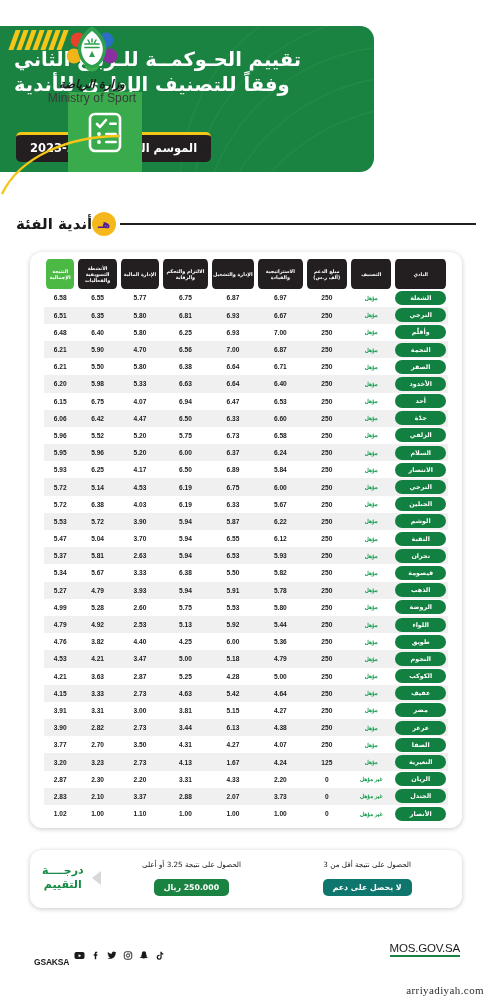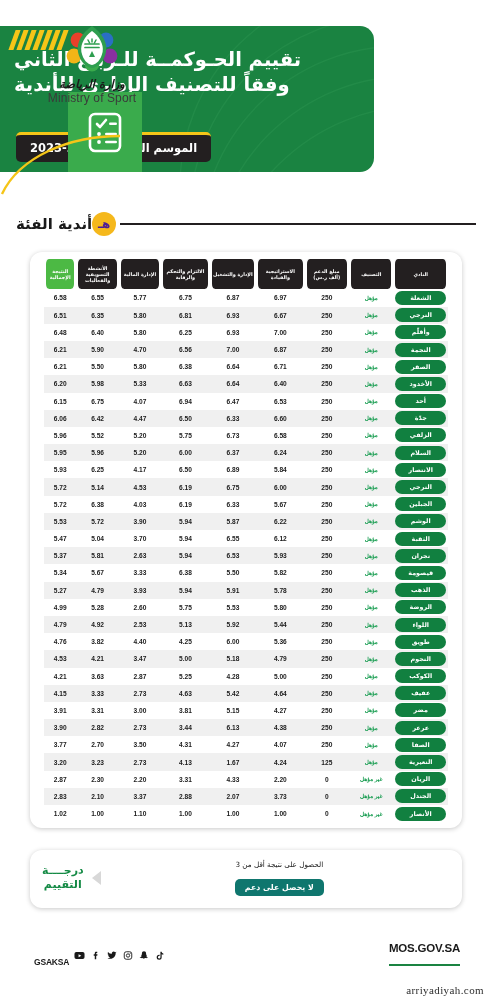--- a/index.html
+++ b/index.html
@@ -114,23 +114,23 @@
     display:inline-block; color:#fff; font-size: 7.8px; font-weight:bold;
     padding: 4px 10px; border-radius: 5px;
   }
   .chip-green { background:#1a8341; }
   .chip-red { background:#0f766e; }
 
   
   .footer { position:absolute; bottom: 24px; right: 0; left: 0; height: 36px; }
   .site {
     position:absolute; right: 32px; top: 2px;
-    font-size: 11.5px; font-weight: bold; color:#1a1a1a;
+    font-size: 11.5px; font-weight: normal; color:#1a1a1a;
     font-family:"Liberation Sans",sans-serif; letter-spacing:-0.2px;
-    border-bottom: 2.5px solid #1a8341; padding-bottom: 10px;
+    border-bottom: 2.5px solid #1a8341; padding-bottom: 1px;
   }
   .social { position:absolute; left: 34px; top: 4px; display:flex; flex-direction:row; align-items:center; gap: 5px; }
   .social .ico { width:11px; height:11px; display:flex; align-items:center; justify-content:center; color:#1a1a1a; }
   .handle { font-size: 8.5px; font-weight:bold; color:#1a1a1a; font-family:"Liberation Sans",sans-serif; letter-spacing:-0.2px;margin-top:13px; }
   .watermark {
     position:absolute; bottom: 4px; right: 8px;
     font-size: 11px; color:#2c2c2c; font-family:Liberation Serif, serif;
     letter-spacing: 0.4px; direction: ltr;
   }
 </style>
@@ -649,20 +649,24 @@
     </table>
   </div>
 
   <div class="legend">
     <div class="legend-head">
       <div>درجــــة</div>
       <div>التقييم</div>
     </div>
     <div class="legend-arrow"></div>
 
+    <div class="legend-item">
+      <div class="legend-text">الحصول على نتيجة 3.25 أو أعلى</div>
+      <span class="legend-chip chip-green">250.000 ريال</span>
+    </div>
     <div class="legend-item">
       <div class="legend-text">الحصول على نتيجة أقل من 3</div>
       <span class="legend-chip chip-red">لا يحصل على دعم</span>
     </div>
   </div>
 
   <div class="footer">
     <div class="site">MOS.GOV.SA</div>
     <div class="social">
       <span class="ico">

